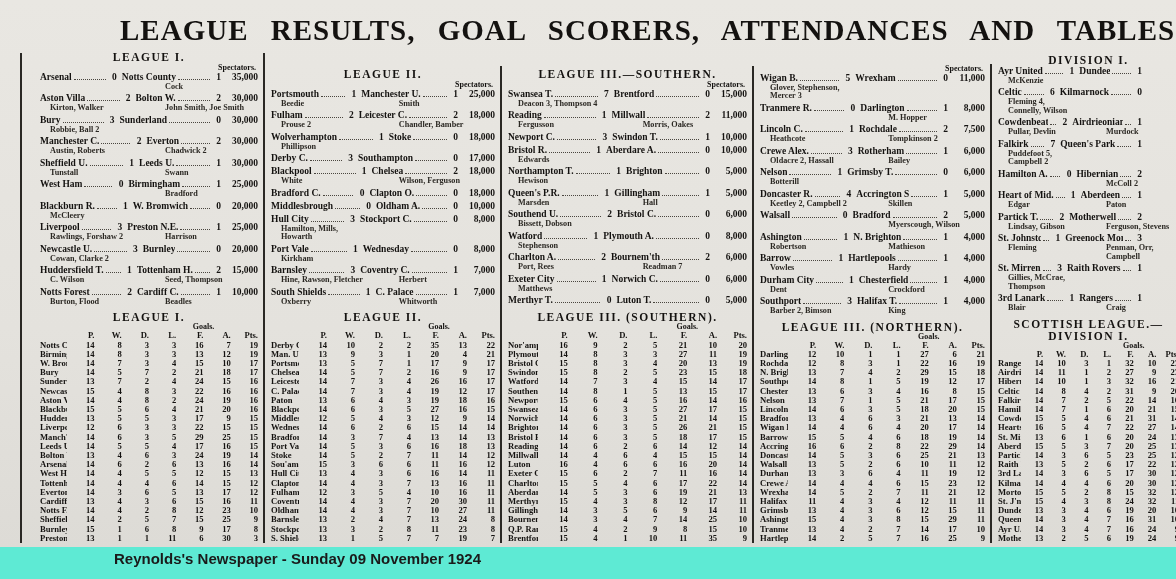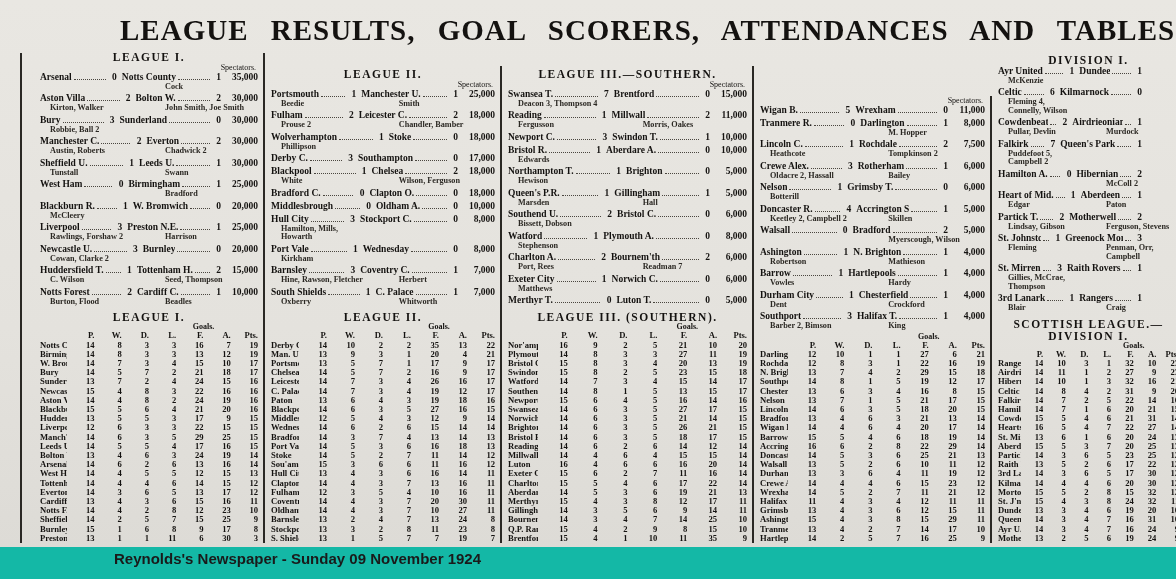--- a/index.html
+++ b/index.html
@@ -9,40 +9,40 @@
   #page-title{margin:14px 40px 6px 120px;text-align:center;font-size:29px;font-weight:bold;
               letter-spacing:1px;word-spacing:14px;white-space:nowrap;}
   #columns{display:flex;align-items:flex-end;margin-left:20px;border-left:2px solid #2a2824;height:490px;overflow:hidden;padding-left:12px;}
   .col{padding:0 5px 0 6px;border-right:2px solid #2a2824;overflow:hidden;flex:0 0 auto;box-sizing:border-box;}
   .col:nth-child(1){width:231px;}
   .col:nth-child(2){width:237px;}
   .col:nth-child(3){width:252px;}
   .col:nth-child(4){width:238px;}
   .col:nth-child(5){width:192px;border-right:none;}
   .sec-head{text-align:center;font-weight:bold;font-size:11.5px;letter-spacing:1.5px;padding:2px 0 0 0;}
-  .spect{text-align:right;font-weight:normal;font-size:8px;line-height:9px;padding-right:2px;}
+  .spect{text-align:right;font-weight:bold;font-size:8px;line-height:9px;padding-right:2px;}
   .match{margin-bottom:2px;}
   .mline{display:flex;align-items:baseline;font-weight:bold;font-size:9.5px;line-height:11px;white-space:nowrap;}
   .tn{flex:0 1 auto;overflow:hidden;}
   .aw{margin-left:5px;}
   .dots{flex:1 0 6px;border-bottom:1px dotted #4a463f;margin:0 2px 2px 2px;min-width:5px;}
   .sc{flex:0 0 auto;width:9px;text-align:right;}
   .att{flex:0 0 auto;width:37px;text-align:right;}
   .sline{display:flex;font-size:8.2px;line-height:8.5px;font-weight:bold;color:#2b2823;gap:20px;}
   .hsc{width:46%;padding-left:10px;box-sizing:border-box;}
   .asc{width:54%;padding-left:14px;box-sizing:border-box;}
   .tbl-head{margin-top:3px;}
   table.lt{width:100%;border-collapse:collapse;table-layout:fixed;}
   table.lt td{font-size:8.6px;line-height:9.2px;padding:0;text-align:right;font-weight:bold;
               white-space:nowrap;overflow:hidden;}
   table.lt td.team{text-align:left;width:31%;}
   table.lt tr.hdr td{font-size:8.6px;}
   td.goals-lbl{text-align:center !important;font-size:8px !important;line-height:8px;}
   tr.goals-row td{line-height:8px;}
-  #footer-bar{height:32px;background:#14b8a6;display:flex;align-items:flex-start;}
+  #footer-bar{height:32px;background:#5eead4;display:flex;align-items:flex-start;}
   #footer-caption{font-family:"Liberation Sans",sans-serif;font-weight:bold;font-size:15px;
                   color:#1a1a1a;padding:3px 0 0 114px;}
 </style>
 </head>
 <body>
 
 <div id="paper">
   <div id="page-title">LEAGUE RESULTS, GOAL SCORERS, ATTENDANCES AND TABLES.</div>
   <div id="columns">
       <div class="col">
@@ -1257,20 +1257,24 @@
         <div class="match">
           <div class="mline">
             <span class="tn">Wigan B.</span>
             <span class="dots"></span>
             <span class="sc">5</span>
             <span class="tn aw">Wrexham</span>
             <span class="dots"></span>
             <span class="sc">0</span>
             <span class="att">11,000</span>
           </div>
+          <div class="sline">
+            <span class="hsc">Glover, Stephenson, Mercer 3</span>
+            <span class="asc"></span>
+          </div>
         </div>
         <div class="match">
           <div class="mline">
             <span class="tn">Tranmere R.</span>
             <span class="dots"></span>
             <span class="sc">0</span>
             <span class="tn aw">Darlington</span>
             <span class="dots"></span>
             <span class="sc">1</span>
             <span class="att">8,000</span>
@@ -1408,20 +1412,21 @@
             <span class="tn aw">Halifax T.</span>
             <span class="dots"></span>
             <span class="sc">1</span>
             <span class="att">4,000</span>
           </div>
           <div class="sline">
             <span class="hsc">Barber 2, Bimson</span>
             <span class="asc">King</span>
           </div>
         </div>
+        <div class="sec-head tbl-head">LEAGUE III. (NORTHERN).</div>
         <table class="lt">
           <tbody>
             <tr class="goals-row">
               <td colspan="5"></td>
               <td colspan="2" class="goals-lbl">Goals.</td>
               <td></td>
             </tr>
             <tr class="hdr">
               <td></td>
               <td>P.</td>

